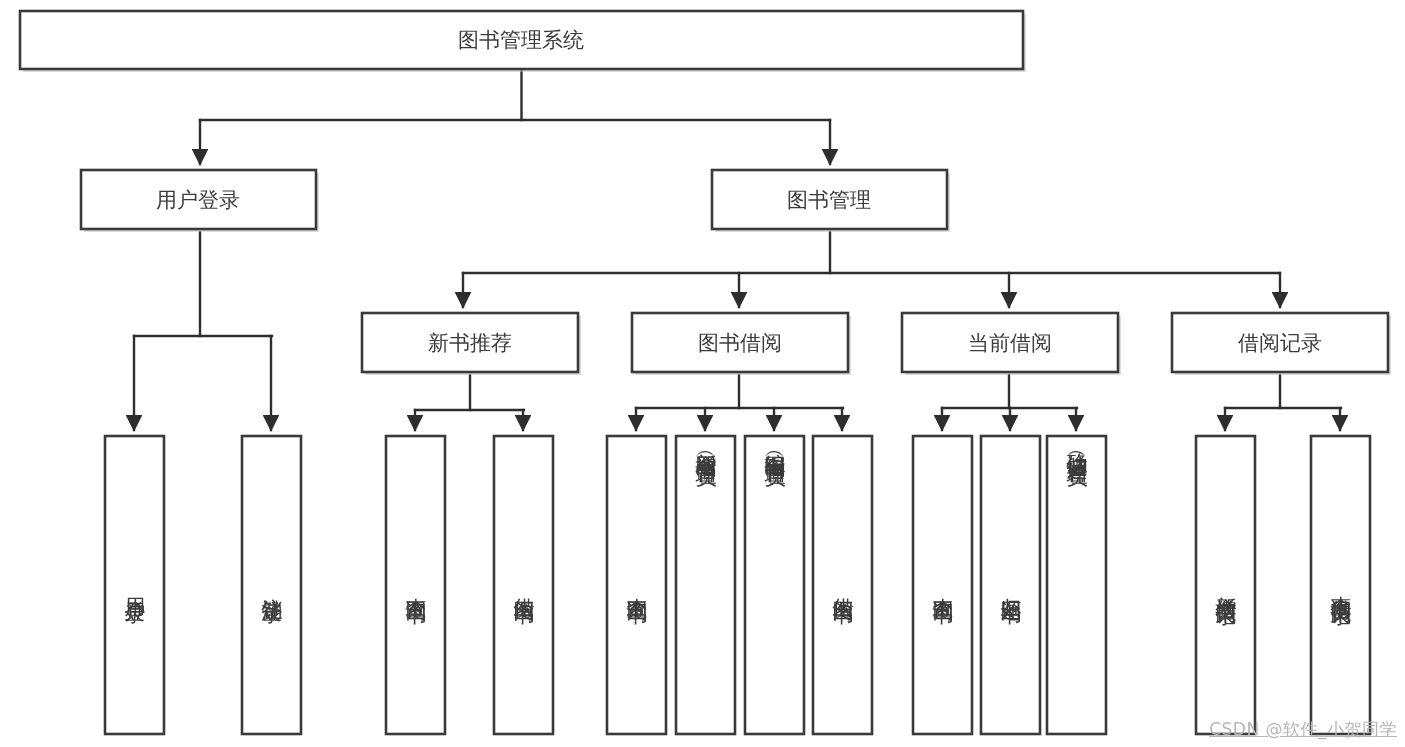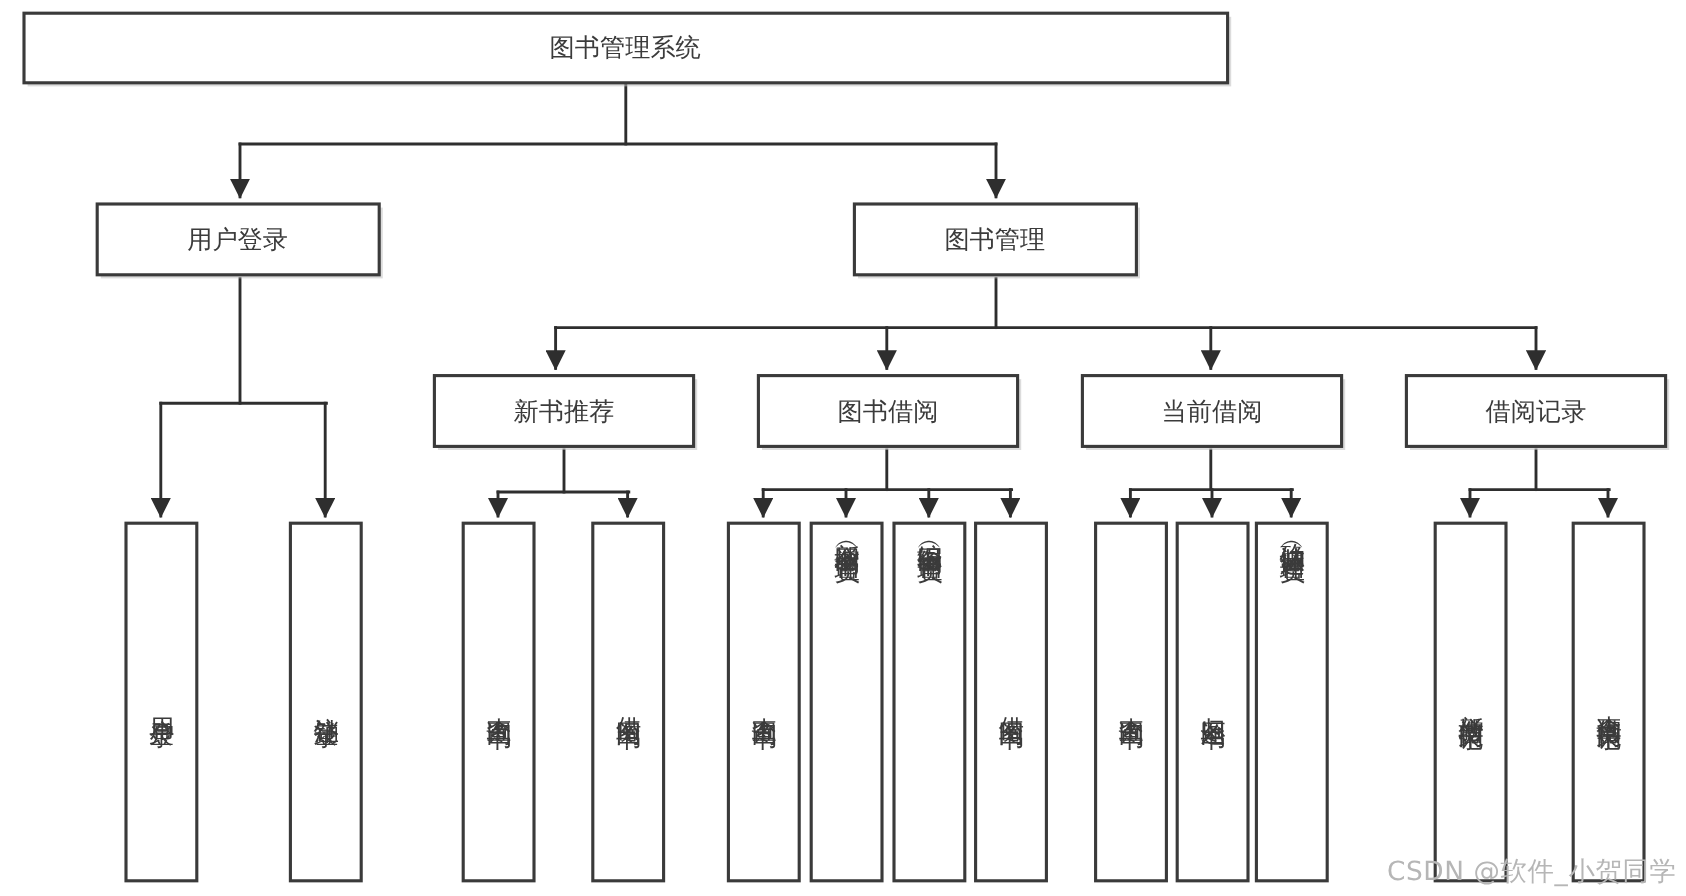--- a/index.html
+++ b/index.html
@@ -62,24 +62,25 @@
     letter-spacing: 2px;
     color: #3b3b3b;
     white-space: nowrap;
     text-align: center;
   }
   #watermark {
     position: absolute;
     right: 8px;
     bottom: 6px;
     font-family: "DejaVu Sans", "Liberation Sans", sans-serif;
-    font-size: 22px;
+    font-size: 17px;
     color: #b6b6b6;
     letter-spacing: 0.5px;
     white-space: nowrap;
+    text-decoration: underline;
   }
 </style>
 </head>
 <body>
 
 <svg id="canvas" viewBox="0 0 1405 747" xmlns="http://www.w3.org/2000/svg">
 
   <defs>
     <marker id="arrow" viewBox="0 0 10 10" refX="9" refY="5" markerWidth="7" markerHeight="7" orient="auto-start-reverse">
       <path d="M 0 0 L 10 5 L 0 10 z" class="arrowhead"></path>

